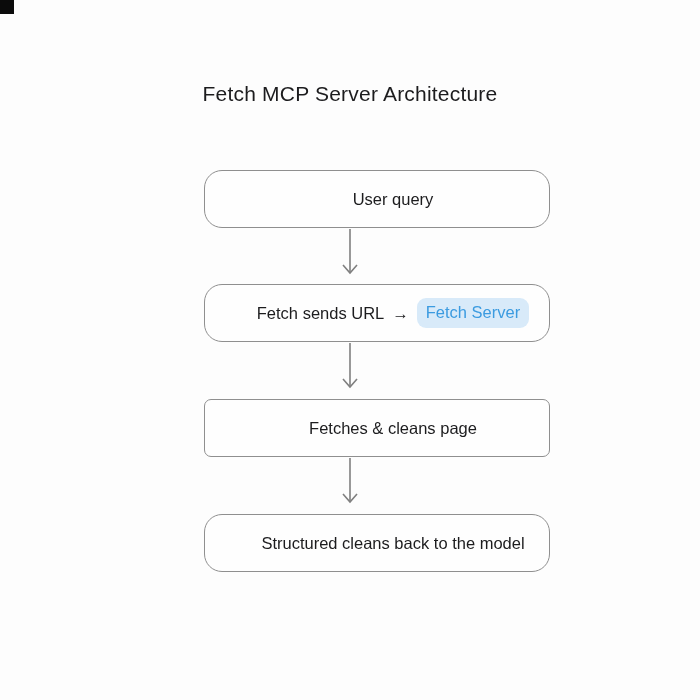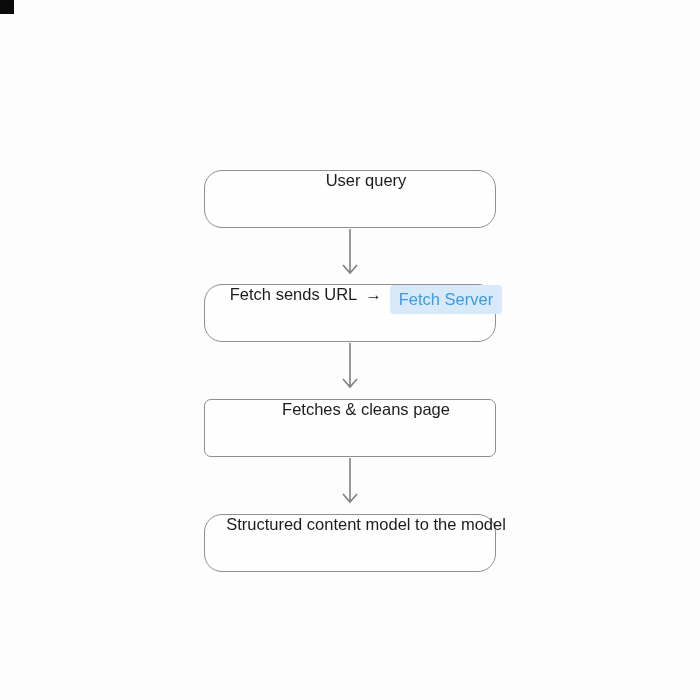--- a/index.html
+++ b/index.html
@@ -29,47 +29,47 @@
     width: 700px;
     text-align: center;
     font-size: 21px;
     font-weight: 500;
     letter-spacing: 0.2px;
     color: var(--text, #1c1c1e);
   }
   .node {
     position: absolute;
     left: 204px;
-    width: 292px;
+    width: 346px;
     height: 58px;
     box-sizing: border-box;
     background: var(--node-bg, #fefefe);
     border: 1px solid var(--node-border, #8f8f8f);
     border-radius: 18px;
     display: flex;
-    align-items: flex-start;
+    align-items: center;
     justify-content: center;
     font-size: 16.5px;
     color: var(--text, #1c1c1e);
     white-space: nowrap;
     padding-left: 32px;
   }
   .node-1 { top: 170px; }
   .node-2 { top: 284px; }
   .node-3 { top: 399px; border-radius: 7px; }
   .node-4 { top: 514px; }
   .inline-arrow {
     margin: 0 8px 0 8px;
     color: var(--text, #1c1c1e);
   }
   .chip {
     display: inline-block;
     background: var(--highlight-bg, #d8eaf9);
     color: var(--highlight-text, #3b9be0);
-    border-radius: 4px;
+    border-radius: 9px;
     padding: 4px 9px;
     font-size: 16.5px;
     line-height: 1.3;
   }
   .flow-arrow {
     position: absolute;
     left: 340px;
     width: 20px;
     height: 50px;
   }
@@ -80,20 +80,21 @@
     display: block;
   }
 </style>
 </head>
 <body>
 
 <div class="canvas">
 
   <div class="corner-mark"></div>
 
+  <div class="title">Fetch MCP Server Architecture</div>
 
   <div class="node node-1">
     <span>User query</span>
   </div>
 
   <div class="flow-arrow arrow-1">
     <svg width="20" height="50" viewBox="0 0 20 50">
       <line x1="10" y1="0" x2="10" y2="43" stroke="#7f7f7f" stroke-width="1.6"></line>
       <polyline points="3,36 10,44 17,36" fill="none" stroke="#7f7f7f" stroke-width="1.6"></polyline>
     </svg>
@@ -117,16 +118,16 @@
   </div>
 
   <div class="flow-arrow arrow-3">
     <svg width="20" height="50" viewBox="0 0 20 50">
       <line x1="10" y1="0" x2="10" y2="43" stroke="#7f7f7f" stroke-width="1.6"></line>
       <polyline points="3,36 10,44 17,36" fill="none" stroke="#7f7f7f" stroke-width="1.6"></polyline>
     </svg>
   </div>
 
   <div class="node node-4">
-    <span>Structured content model to the model</span>
+    <span>Structured cleans back to the model</span>
   </div>
 
 </div>
 
 </body></html>

